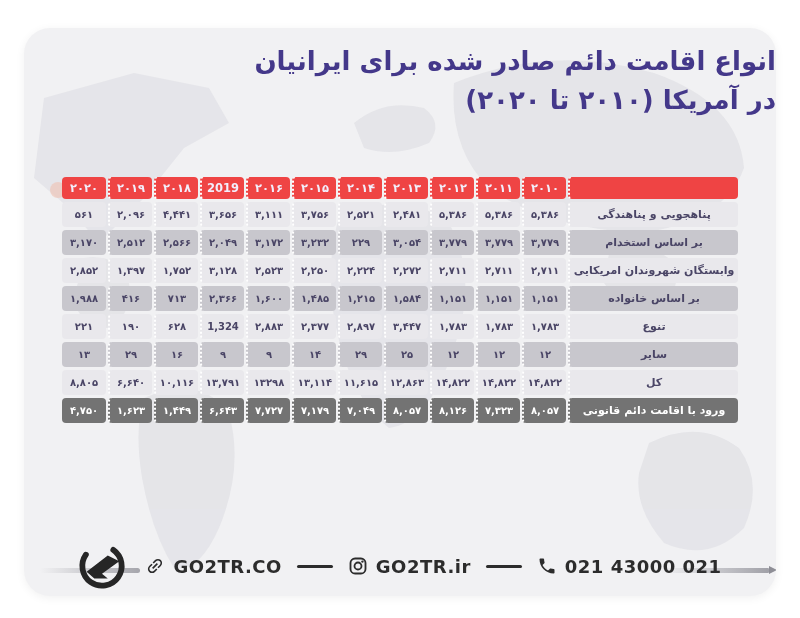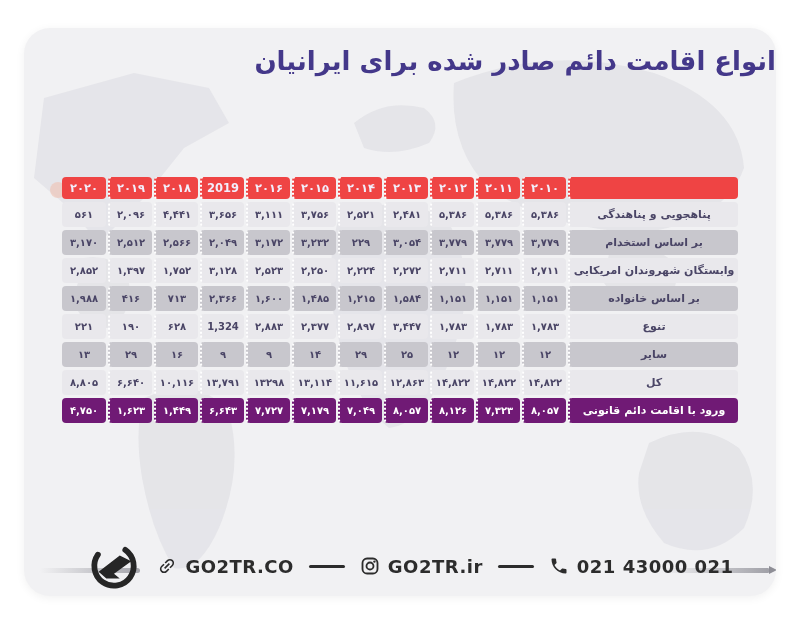--- a/index.html
+++ b/index.html
@@ -24,35 +24,35 @@
     font-weight:bold; overflow:hidden; white-space:nowrap;
   }
   th { background:#ef4444; color:#f2eefb; height:22px; font-size:11.5px; }
   td { height:25px; font-size:10px; color:#4a4566; }
   .col-label { width:170px; }
   .col-year  { width:44px; }
   td.row-label { font-size:11px; }
   tr > *:not(:last-child) { border-left:2px dotted #ffffff; }
   tr.row-light td { background:#e9e8ec; }
   tr.row-dark  td { background:#c8c7cd;margin-left:44px; }
-  tr.row-purple td { background:#701a75; color:#ffffff; }
+  tr.row-purple td { background:#737373; color:#ffffff; }
   .source {
     position:absolute; top:428px; left:0; width:100%;
     text-align:center; color:#55459e; font-weight:bold; font-size:13.5px;
   }
   .bar { position:absolute; top:540px; height:5px; border-radius:3px; }
   .bar-left  { left:16px;  width:100px; background:linear-gradient(to right, rgba(150,150,156,0), rgba(140,140,148,0.75)); }
   .bar-right { left:636px; width:110px; background:linear-gradient(to right, rgba(150,150,156,0), rgba(140,140,148,0.8)); }
   .bar-right .arrow {
     position:absolute; right:-7px; top:-2px; width:0; height:0;
     border-top:4.5px solid transparent; border-bottom:4.5px solid transparent;
     border-left:8px solid #8e8e96;
   }
   .footer {
-    position:absolute; top:512px; left:12px; width:100%; height:52px;
+    position:absolute; top:512px; left:0; width:100%; height:52px;
     display:flex; align-items:center; justify-content:center; gap:15px;
     direction:ltr; color:#2c2c2c;
   }
   .fitem { display:inline-flex; align-items:center; gap:8px; font-weight:bold; font-size:18px; letter-spacing:0.5px; color:#2c2c2c; }
   .fitem svg { display:block; }
   .dash { display:inline-block; width:36px; height:3px; background:#2c2c2c; border-radius:2px; }
   .logo { display:inline-flex; margin-right:4px; }
 </style>
 </head>
 <body>
@@ -69,20 +69,21 @@
         <path d="M315,190 Q380,160 425,195 Q455,250 430,320 Q405,395 365,400 Q325,370 310,290 Q302,230 315,190 Z"></path>
         <path d="M430,55 Q530,15 630,45 Q715,75 720,140 Q700,195 615,205 Q520,200 465,160 Q425,120 430,55 Z"></path>
         <path d="M585,225 Q625,210 650,235 Q660,265 630,280 Q595,280 580,255 Z"></path>
         <path d="M625,415 Q675,390 715,420 Q740,455 720,500 Q685,535 640,515 Q610,480 615,445 Z"></path>
       </g>
       <circle cx="34" cy="162" r="8" fill="#eec6b9" opacity="0.7"></circle>
     </svg>
 
     <h1 class="title" dir="rtl">
       <span>انواع اقامت دائم صادر شده برای ایرانیان</span>
+      <span>در آمریکا (۲۰۱۰ تا ۲۰۲۰)</span>
     </h1>
 
     <div class="table-wrap" dir="rtl">
       <table>
         <thead>
           <tr id="thead-row">
               <th class="col-label"></th>
               <th class="col-year">۲۰۱۰</th>
               <th class="col-year">۲۰۱۱</th>
               <th class="col-year">۲۰۱۲</th>

